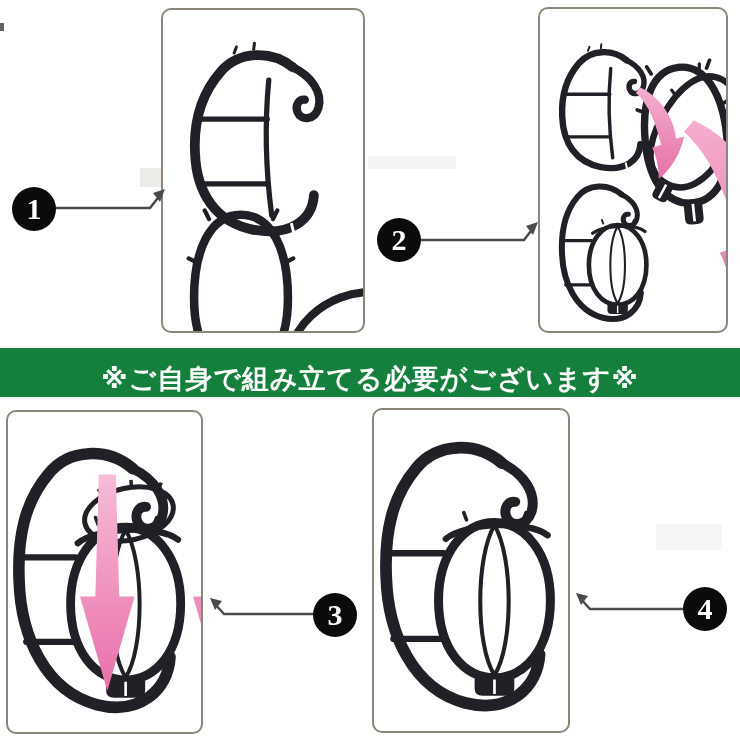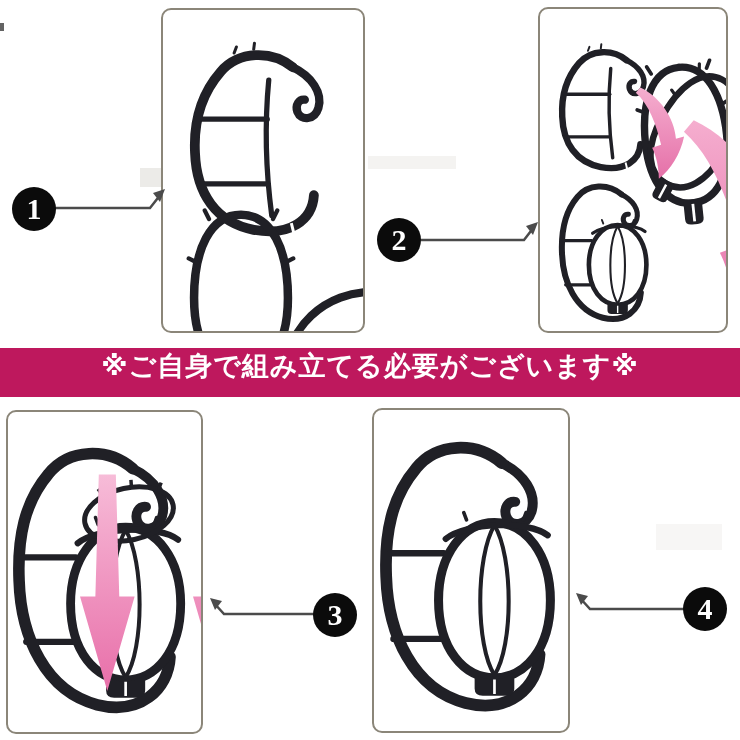--- a/index.html
+++ b/index.html
@@ -13,22 +13,22 @@
   .box3{left:6px;top:410px;width:197px;height:324px;}
   .box4{left:372px;top:408px;width:198px;height:325px;}
   .badge{position:absolute;width:44px;height:44px;border-radius:50%;background:#0b0b0b;
          color:#ffffff;display:flex;align-items:center;justify-content:center;
          font-family:"Liberation Serif",serif;font-weight:bold;font-size:30px;line-height:1;}
   .badge1{left:12px;top:187px;}
   .badge2{left:377px;top:218px;}
   .badge3{left:313px;top:593px;}
   .badge4{left:683px;top:587px;}
   .connector{position:absolute;}
-  .banner{position:absolute;left:0;top:348px;width:740px;height:49px;background:#be185d;
-          color:#ffffff;display:flex;align-items:flex-start;justify-content:center;
+  .banner{position:absolute;left:0;top:348px;width:740px;height:49px;background:#15803d;
+          color:#ffffff;display:flex;align-items:flex-end;justify-content:center;
           font-weight:bold;font-size:27px;letter-spacing:1px;}
   .smudge{position:absolute;}
   .s1{left:140px;top:168px;width:21px;height:19px;background:#dddbd6;opacity:.55;}
   .s2{left:368px;top:156px;width:88px;height:13px;background:#e9e7e3;opacity:.5;}
   .s3{left:656px;top:524px;width:66px;height:26px;background:#f1efec;opacity:.55;}
   .speck{left:0;top:23px;width:4px;height:8px;background:#3c3c3c;opacity:.8;}
   .defs-svg{position:absolute;width:0;height:0;overflow:hidden;}
 </style>
 </head>
 <body>

